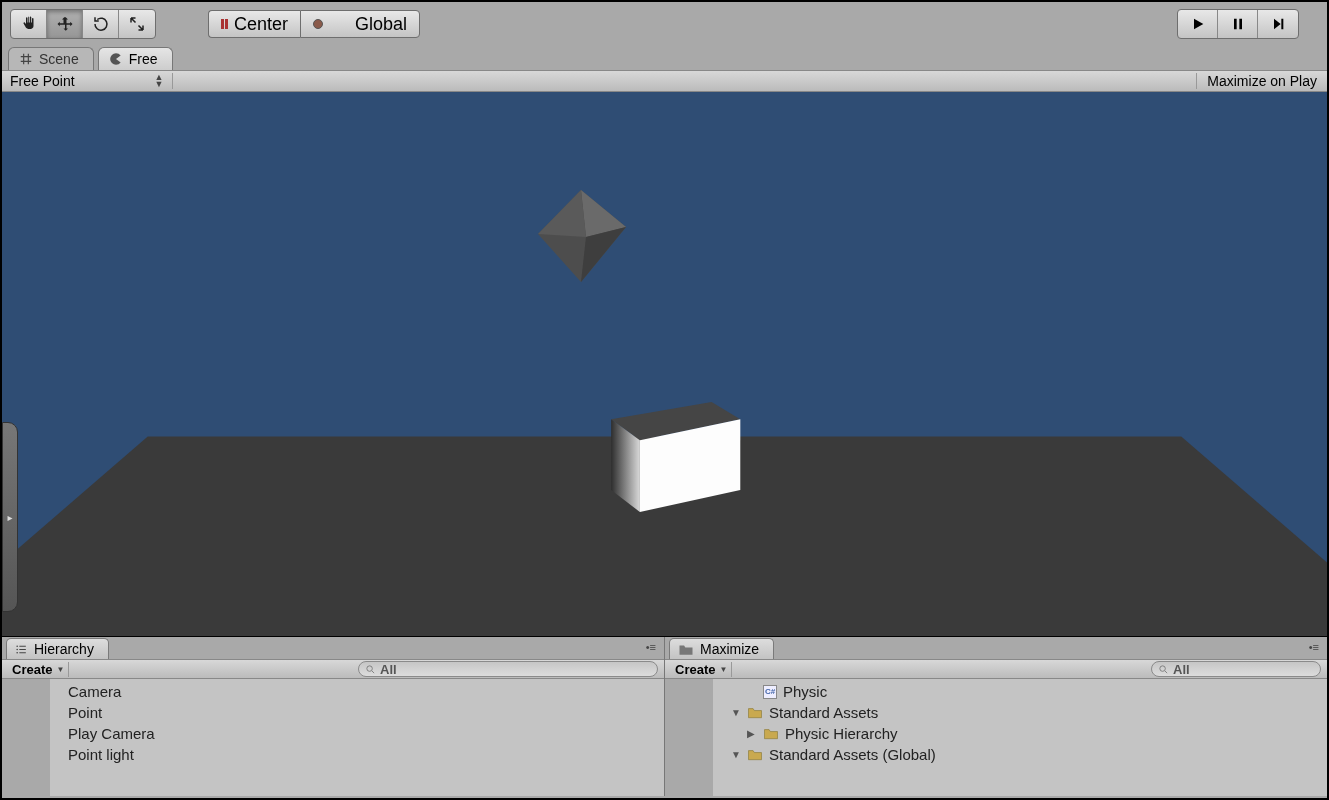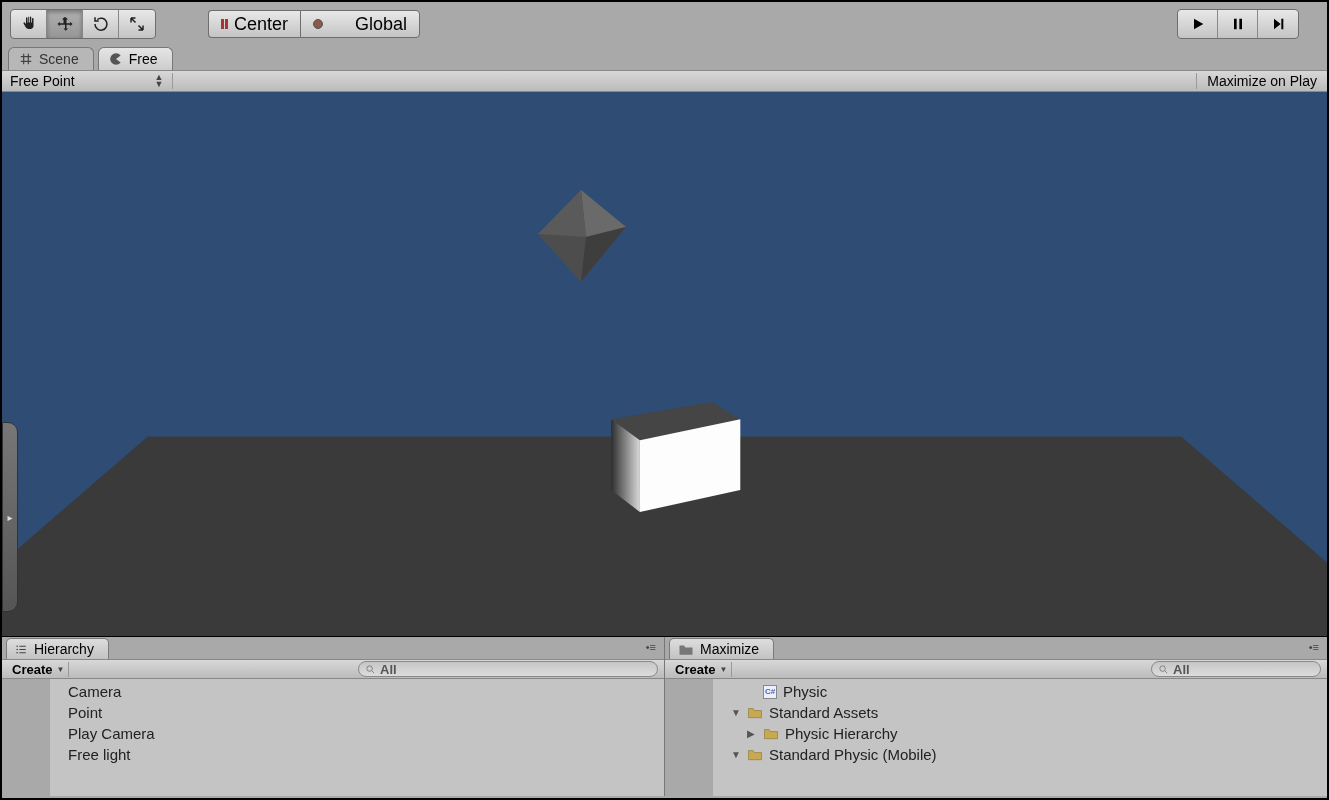--- a/index.html
+++ b/index.html
@@ -319,21 +319,21 @@
       <div class="row-item">
           <span>Camera</span>
         </div>
       <div class="row-item">
           <span>Point</span>
         </div>
       <div class="row-item">
           <span>Play Camera</span>
         </div>
       <div class="row-item">
-          <span>Free light</span>
+          <span>Point light</span>
         </div>
     </div>
   </div>
 
   <div class="panel">
     <div class="panel-tabs">
       <div class="panel-tab">
         <svg class="folder-icon" viewBox="0 0 24 20">
             <path fill="#777" d="M2 4h7l2 3h11v11H2z"></path>
           </svg>
@@ -372,18 +372,18 @@
         <svg class="folder-icon" viewBox="0 0 24 20">
             <path fill="#c9a94f" stroke="#8a7a3a" d="M2 4h7l2 3h11v11H2z"></path>
           </svg>
         <span>Physic Hierarchy</span>
       </div>
       <div class="row-item">
         <span class="disclosure">▼</span>
         <svg class="folder-icon" viewBox="0 0 24 20">
             <path fill="#c9a94f" stroke="#8a7a3a" d="M2 4h7l2 3h11v11H2z"></path>
           </svg>
-        <span>Standard Physic (Mobile)</span>
+        <span>Standard Assets (Global)</span>
       </div>
     </div>
   </div>
 
 </div>
 
 </body></html>

